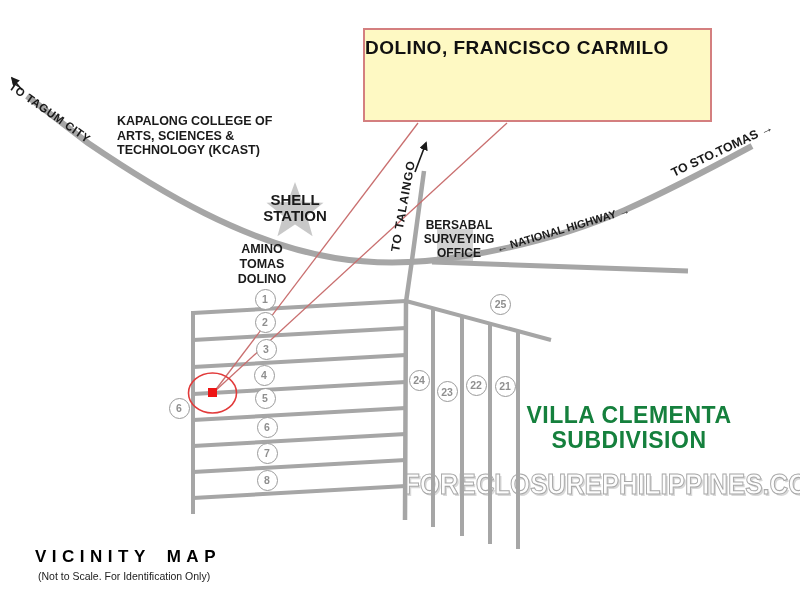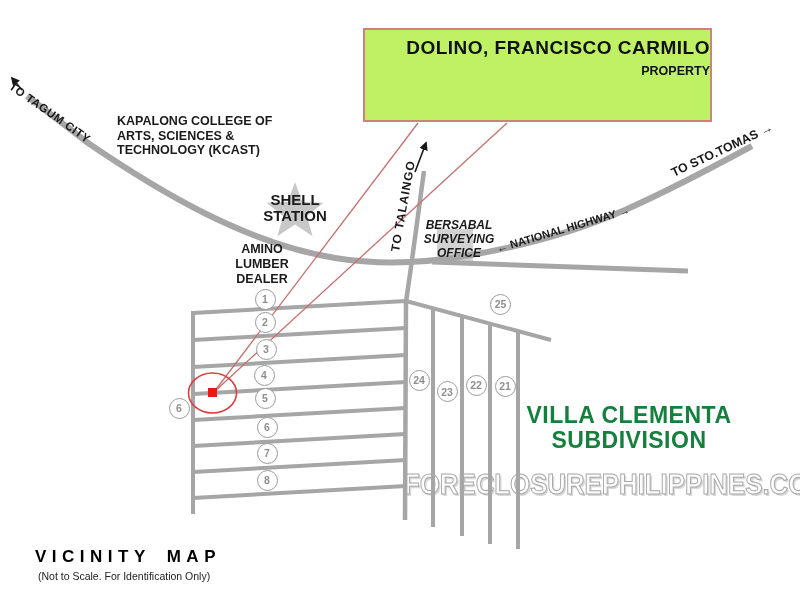--- a/index.html
+++ b/index.html
@@ -7,32 +7,32 @@
     position:relative;width:800px;height:600px;background:#ffffff;overflow:hidden;
     font-family:"Liberation Sans", sans-serif;color:#111;
   }
   .lbl{position:absolute;font-weight:bold;color:#1a1a1a;white-space:nowrap;z-index:3;}
   .center{text-align:center;}
   #tagum-label{left:14px;top:80px;font-size:11.5px;letter-spacing:.5px;transform:rotate(35deg);transform-origin:left top;}
   #kcast-label{left:117px;top:114px;font-size:12.5px;line-height:14.5px;}
   #shell-label{left:245px;top:192px;width:100px;font-size:15px;line-height:16px;}
   #amino-label{left:212px;top:242px;width:100px;font-size:12.5px;line-height:15px;}
   #talaingo-label{left:343px;top:199px;width:120px;font-size:12px;letter-spacing:1px;transform:rotate(-80deg);}
-  #bersabal-label{left:408px;top:218px;width:102px;font-size:12px;line-height:14px;font-style:italic;}
+  #bersabal-label{left:408px;top:218px;width:102px;font-size:12px;line-height:14px;}
   #nathighway-label{left:481px;top:223px;width:164px;font-size:11px;transform:rotate(-16.5deg);}
   #stotomas-label{left:652px;top:143px;width:140px;font-size:12.5px;transform:rotate(-25deg);}
   #villa-label{left:518px;top:403px;width:222px;font-size:23px;line-height:25px;letter-spacing:.5px;color:#15803d;}
   #watermark{
     position:absolute;left:404px;top:467px;z-index:1;font-size:30px;font-weight:bold;
     color:#fdfdfd;-webkit-text-stroke:1.1px #a8a8a8;text-shadow:2px 2px 0 #d9d9d9;
     transform:scaleX(0.86);transform-origin:left top;white-space:nowrap;
   }
   #info-box{
     position:absolute;left:363px;top:28px;width:349px;height:94px;box-sizing:border-box;
-    border:2px solid #d47f7f;background:#bef264;z-index:3;text-align:right;
+    border:2px solid #d47f7f;background:#fef9c3;z-index:3;text-align:left;
   }
   #info-owner{font-size:19px;font-weight:bold;margin-top:7px;letter-spacing:.5px;}
   #info-type{font-size:12.5px;font-weight:bold;margin-top:5px;}
   #info-addr{font-size:13px;font-weight:bold;margin-top:7px;line-height:15px;}
   #vicinity-title{left:35px;top:547px;font-size:17px;letter-spacing:5.5px;word-spacing:6px;color:#000;}
   #vicinity-sub{position:absolute;left:38px;top:570px;font-size:10.5px;color:#222;z-index:3;white-space:nowrap;}
   #map-svg{position:absolute;left:0;top:0;z-index:2;}
   .lot-circle{
     position:absolute;width:21px;height:21px;border:1.5px solid #9a9a9a;border-radius:50%;
     background:#fff;box-sizing:border-box;z-index:3;color:#8f8f8f;font-size:10.5px;font-weight:bold;
@@ -97,22 +97,22 @@
     <div>TECHNOLOGY (KCAST)</div>
   </div>
 
   <div class="lbl center" id="shell-label">
     <div>SHELL</div>
     <div>STATION</div>
   </div>
 
   <div class="lbl center" id="amino-label">
     <div>AMINO</div>
-    <div>LUMBER</div>
-    <div>DEALER</div>
+    <div>TOMAS</div>
+    <div>DOLINO</div>
   </div>
 
   <div class="lbl center" id="talaingo-label">TO  TALAINGO</div>
 
   <div class="lbl center" id="bersabal-label">
     <div>BERSABAL</div>
     <div>SURVEYING</div>
     <div>OFFICE</div>
   </div>
 
@@ -120,21 +120,20 @@
 
   <div class="lbl center" id="stotomas-label">TO STO.TOMAS →</div>
 
   <div class="lbl center" id="villa-label">
     <div>VILLA CLEMENTA</div>
     <div>SUBDIVISION</div>
   </div>
 
   <div id="info-box">
     <div id="info-owner">DOLINO, FRANCISCO CARMILO</div>
-    <div id="info-type">PROPERTY</div>
   </div>
 
   <div class="lbl" id="vicinity-title">VICINITY MAP</div>
   <div id="vicinity-sub">(Not to Scale. For Identification Only)</div>
 
   <div id="lot-layer">
       <div class="lot-circle" style="left: 254.5px; top: 288.5px;">1</div>
       <div class="lot-circle" style="left: 254.5px; top: 311.5px;">2</div>
       <div class="lot-circle" style="left: 255.5px; top: 338.5px;">3</div>
       <div class="lot-circle" style="left: 253.5px; top: 364.5px;">4</div>

